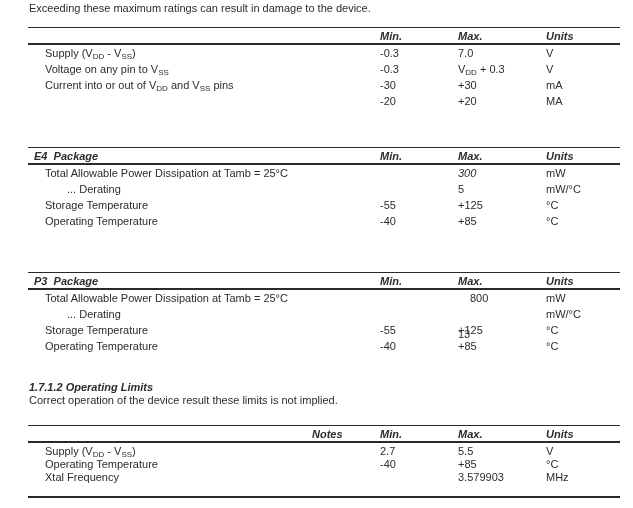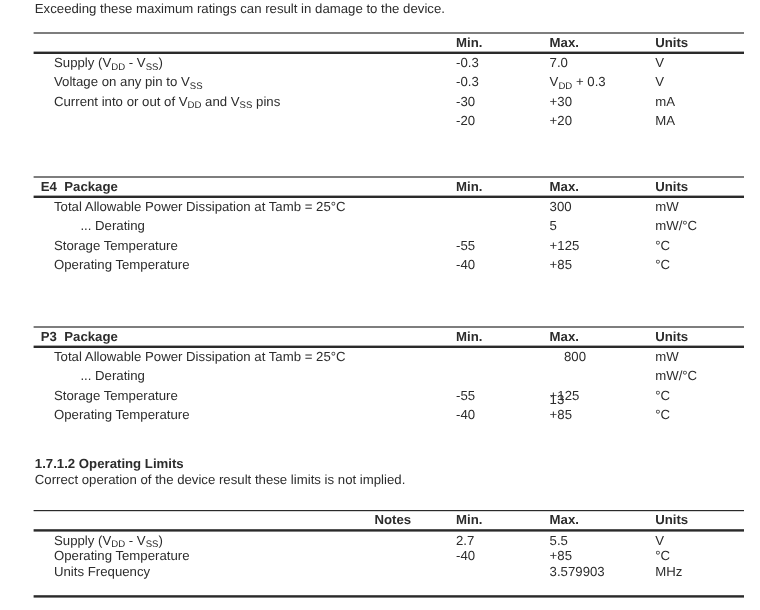--- a/index.html
+++ b/index.html
@@ -4,21 +4,21 @@
 <style>
   html,body{margin:0;padding:0;background:#ffffff;}
   body{
     width:633px;height:508px;
     font-family:"Liberation Sans", sans-serif;
     font-size:11px;color:#2c2c2c;
     -webkit-font-smoothing:antialiased;
   }
   .page{position:relative;width:633px;height:508px;background:#fff;overflow:hidden;}
   .txt{position:absolute;white-space:pre;line-height:13px;}
-  .bold{font-weight:bold;}
+  .bold{font-weight:bold;font-style:italic;}
   .tbl{position:absolute;left:28px;width:592px;}
   .rule{position:absolute;left:0;width:592px;background:#2a2a2a;}
   .cell{position:absolute;white-space:pre;line-height:12px;}
   sub{font-size:8px;line-height:0;vertical-align:-2px;letter-spacing:0;}
 </style>
 </head>
 <body>
 
 <div class="page">
 
@@ -48,21 +48,21 @@
     </div>
 
   <div class="tbl" style="top:147px;height:90px;">
       <div class="rule" style="top: 0px; height: 1px;"></div>
       <span class="cell bold" style="left: 6px; top: 3px;">E4  Package</span>
       <span class="cell bold" style="left: 352px; top: 3px;">Min.</span>
       <span class="cell bold" style="left: 430px; top: 3px;">Max.</span>
       <span class="cell bold" style="left: 518px; top: 3px;">Units</span>
       <div class="rule" style="top: 16px; height: 2px;"></div>
       <span class="cell" style="left: 17px; top: 20px;">Total Allowable Power Dissipation at Tamb = 25°C</span>
-      <span class="cell" style="left: 430px; top: 20px;">300</span>
+      <span class="cell" style="left: 430px; top: 20px; font-style: italic;">300</span>
       <span class="cell" style="left: 518px; top: 20px;">mW</span>
       <span class="cell" style="left: 39px; top: 36px;">... Derating</span>
       <span class="cell" style="left: 430px; top: 36px;">5</span>
       <span class="cell" style="left: 518px; top: 36px;">mW/°C</span>
       <span class="cell" style="left: 17px; top: 52px;">Storage Temperature</span>
       <span class="cell" style="left: 352px; top: 52px;">-55</span>
       <span class="cell" style="left: 430px; top: 52px;">+125</span>
       <span class="cell" style="left: 518px; top: 52px;">°C</span>
       <span class="cell" style="left: 17px; top: 68px;">Operating Temperature</span>
       <span class="cell" style="left: 352px; top: 68px;">-40</span>
@@ -105,20 +105,20 @@
       <span class="cell bold" style="left: 518px; top: 3px;">Units</span>
       <div class="rule" style="top: 16px; height: 2px;"></div>
       <span class="cell" style="left: 17px; top: 20px;">Supply (V<sub>DD</sub> - V<sub>SS</sub>)</span>
       <span class="cell" style="left: 352px; top: 20px;">2.7</span>
       <span class="cell" style="left: 430px; top: 20px;">5.5</span>
       <span class="cell" style="left: 518px; top: 20px;">V</span>
       <span class="cell" style="left: 17px; top: 33px;">Operating Temperature</span>
       <span class="cell" style="left: 352px; top: 33px;">-40</span>
       <span class="cell" style="left: 430px; top: 33px;">+85</span>
       <span class="cell" style="left: 518px; top: 33px;">°C</span>
-      <span class="cell" style="left: 17px; top: 46px;">Units Frequency</span>
+      <span class="cell" style="left: 17px; top: 46px;">Xtal Frequency</span>
       <span class="cell" style="left: 352px; top: 46px; margin-top: 41px;">3.579187</span>
       <span class="cell" style="left: 430px; top: 46px;">3.579903</span>
       <span class="cell" style="left: 518px; top: 46px;">MHz</span>
       <div class="rule" style="top: 71px; height: 2px;"></div>
     </div>
 
 </div>
 
 </body></html>

